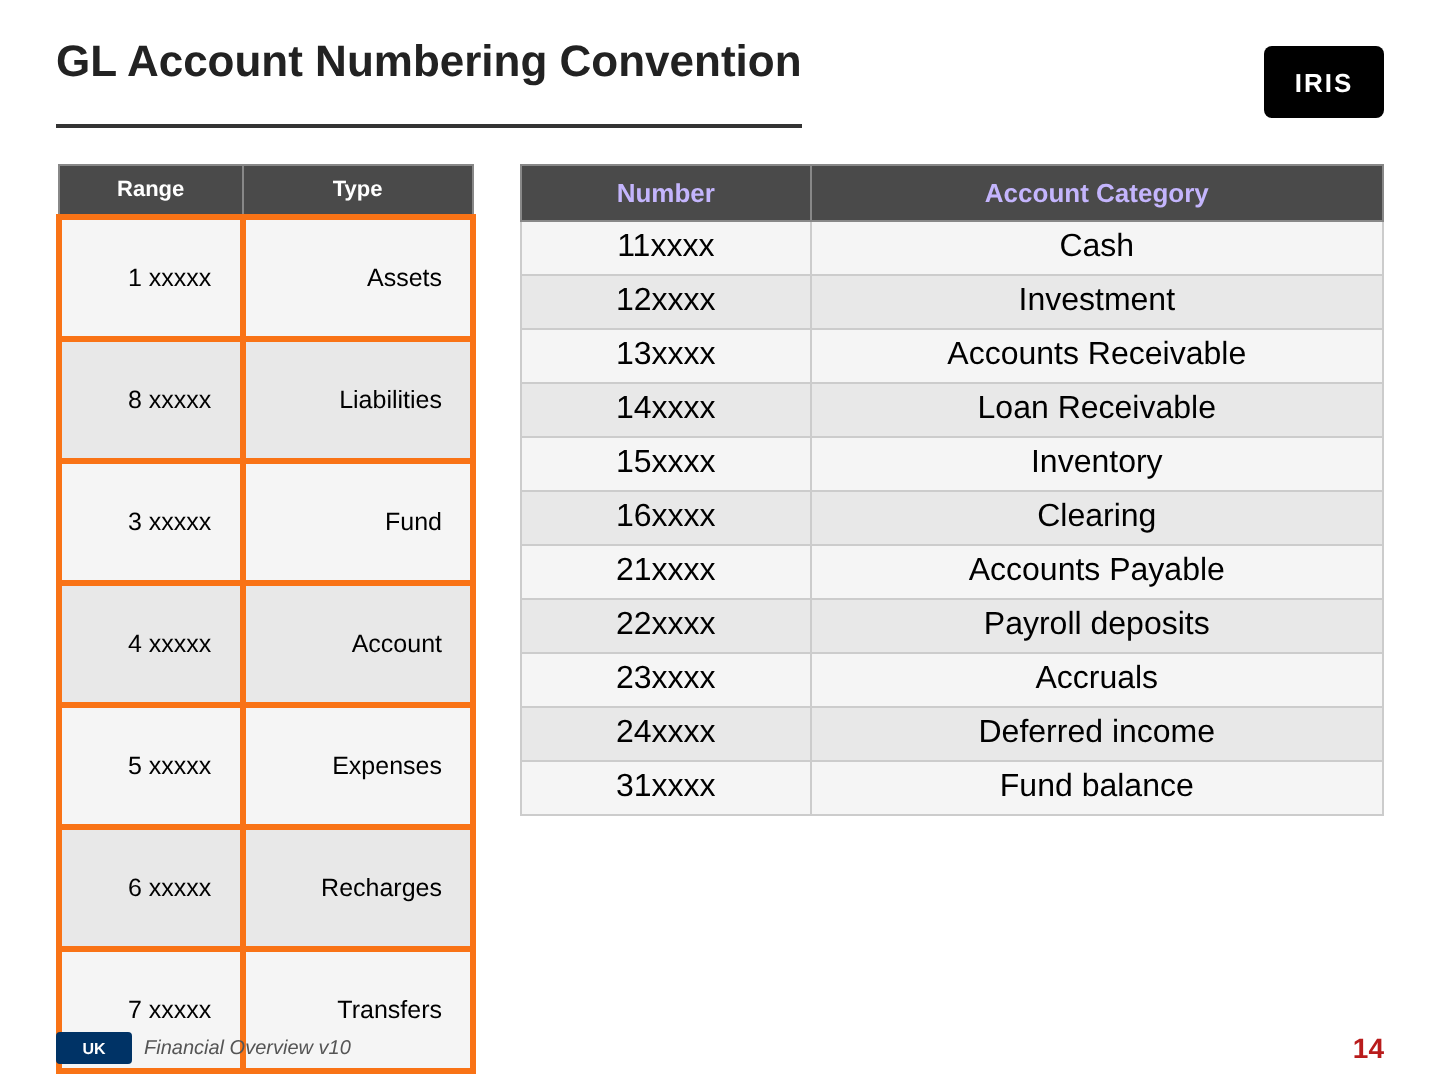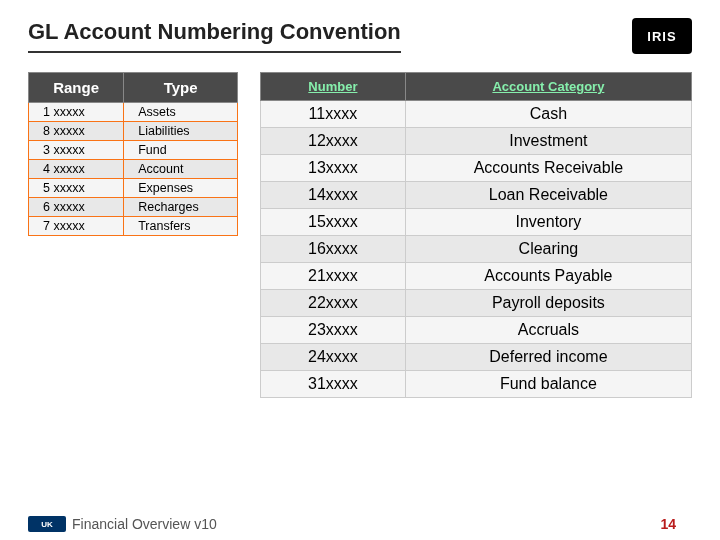--- a/index.html
+++ b/index.html
@@ -21,21 +21,21 @@
       display: flex;
       align-items: center;
       justify-content: space-between;
       margin-bottom: 18px;
     }
     .title {
       font-size: 22px;
       font-weight: bold;
       color: #222;
       border-bottom: 2px solid #333;
-      padding-bottom: 6px;
+      padding-bottom: 18px;
     }
     .logo {
       display: flex;
       align-items: center;
       gap: 6px;
     }
     .logo-box {
       width: 60px;
       height: 36px;
       background: #000000;
@@ -57,66 +57,65 @@
     .left-table {
       min-width: 210px;
     }
     table {
       border-collapse: collapse;
       width: 100%;
     }
     .left-table th {
       background: #4a4a4a;
       color: #fff;
-      font-size: 15px;
+      font-size: 11px;
       font-weight: bold;
       padding: 6px 14px;
       text-align: center;
       border: 1px solid #888;
     }
     .left-table td {
       font-size: 12.5px;
-      padding: 2px 14px;
-      text-align: left;
-      border: 1px solid #f97316;
+      padding: 22px 14px;
+      text-align: right;
+      border: 3px solid #f97316;
       background: #f5f5f5;
     }
     .left-table tr:nth-child(even) td {
       background: #e8e8e8;
     }
     
     .right-table {
       flex: 1;
     }
     .right-table th {
       background: #4a4a4a;
-      color: #86efac;
+      color: #c4b5fd;
       font-size: 13px;
       font-weight: bold;
       padding: 6px 14px;
       text-align: center;
       border: 1px solid #888;
-      text-decoration: underline;
     }
     .right-table td {
       font-size: 16px;
       padding: 4px 2px;
       text-align: center;
       border: 1px solid #ccc;
       background: #f5f5f5;
       margin-left: 47px;
     }
     .right-table tr:nth-child(even) td {
       background: #e8e8e8;
     }
     .footer {
       position: absolute;
       bottom: 8px;
       left: 0;
-      right: 16px;
+      right: 0;
       display: flex;
       align-items: center;
       justify-content: space-between;
       padding: 0 28px;
     }
     .footer-left {
       display: flex;
       align-items: center;
       gap: 6px;
     }
@@ -126,22 +125,23 @@
       background: #003366;
       display: flex;
       align-items: center;
       justify-content: center;
       color: #fff;
       font-size: 8px;
       font-weight: bold;
       border-radius: 2px;
     }
     .footer-text {
-      font-size: 14px;
+      font-size: 10px;
       color: #555;
+      font-style: italic;
     }
     .page-num {
       font-size: 14px;
       font-weight: bold;
       color: #b91c1c;
       margin-left: 16px;
     }
   </style>
 </head>
 <body>

